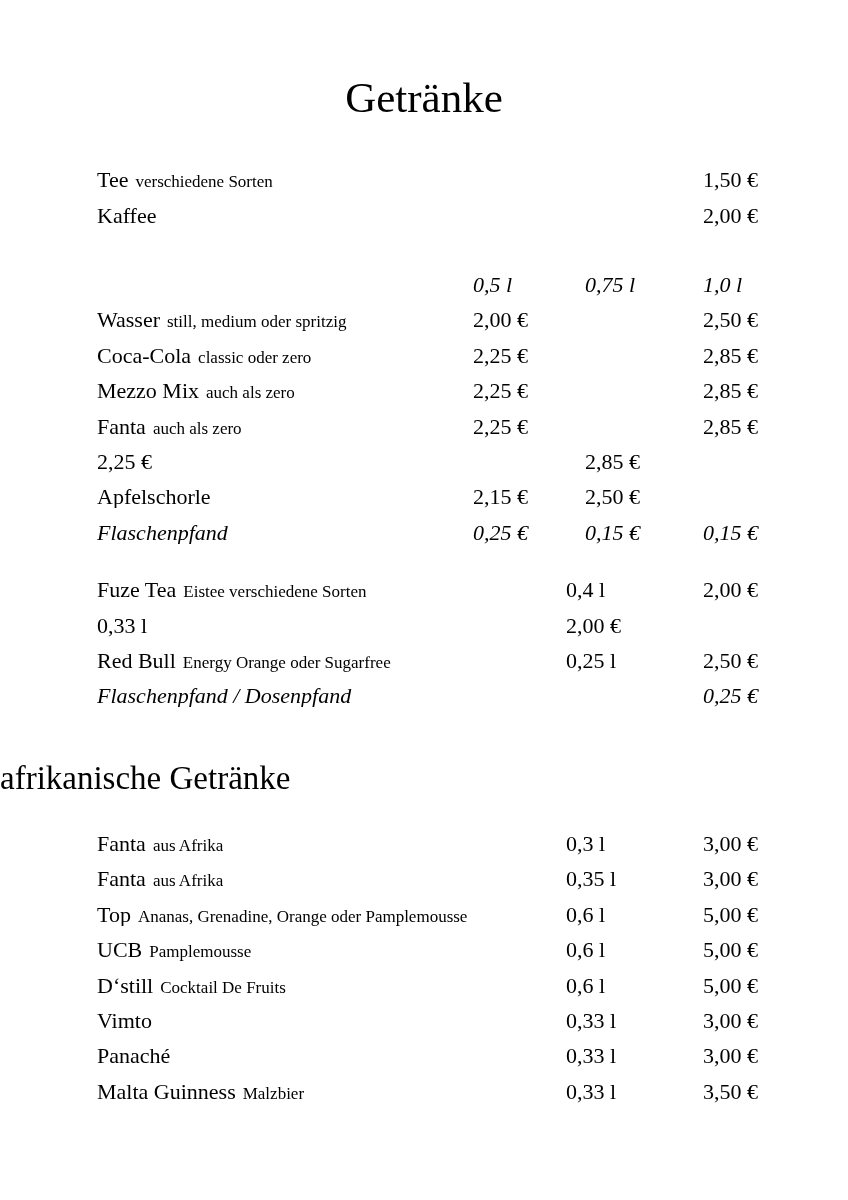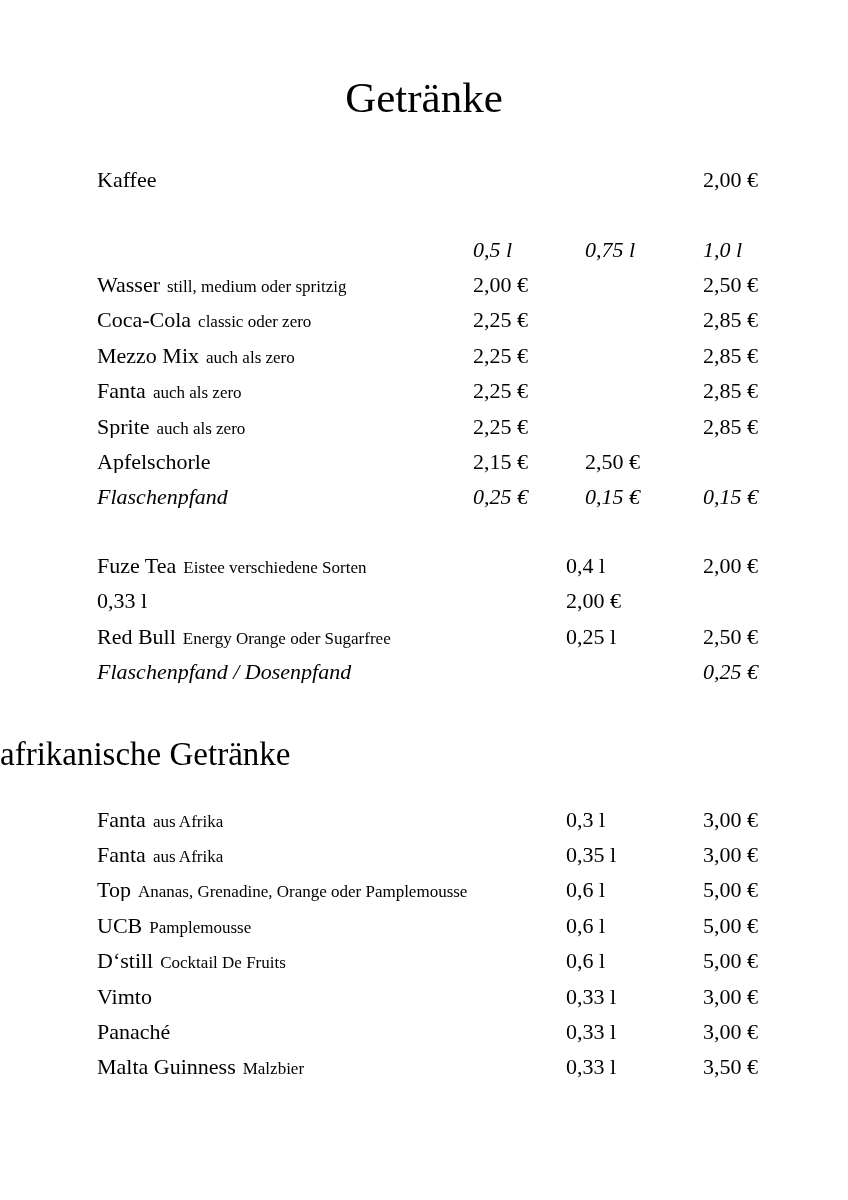--- a/index.html
+++ b/index.html
@@ -14,21 +14,21 @@
     margin:72px 0 0 0; padding:0;
     text-align:center; font-size:43px; font-weight:400; line-height:1.2;
   }
   .section-title {
     margin:44px 0 0 0; padding:0;
     font-size:33px; font-weight:400; line-height:1.25;
   }
   .group { margin:0; }
   .g-simple { margin-top:39px; }
   .g-table  { margin-top:34px; }
-  .g-bottle { margin-top:33px; }
+  .g-bottle { margin-top:22px; }
   .g-african{ margin-top:27px; }
 
   .row {
     height:35.4px; display:grid; align-items:center;
     padding-left:97px; padding-right:40px;
     font-size:22px; line-height:1;
   }
   .row-simple { grid-template-columns:606px auto; }
   .row-table  { grid-template-columns:376px 112px 118px auto; }
   .row-bottle { grid-template-columns:469px 137px auto; }
@@ -40,20 +40,24 @@
   .italic { font-style:italic; }
 </style>
 </head>
 <body>
 
 <div class="page">
 
   <h1 class="title">Getränke</h1>
 
   <div class="group g-simple">
+    <div class="row row-simple">
+      <div class="name-cell"><span>Tee</span><span class="desc">verschiedene Sorten</span></div>
+      <div class="cell">1,50 €</div>
+    </div>
     <div class="row row-simple">
       <div class="name-cell"><span>Kaffee</span><span class="desc"></span></div>
       <div class="cell">2,00 €</div>
     </div>
   </div>
 
   <div class="group g-table">
     <div class="row row-table sizes-header">
       <div class="name-cell"></div>
       <div class="cell">0,5 l</div>
@@ -79,21 +83,20 @@
       <div class="cell"></div>
       <div class="cell">2,85 €</div>
     </div>
     <div class="row row-table">
       <div class="name-cell"><span>Fanta</span><span class="desc">auch als zero</span></div>
       <div class="cell">2,25 €</div>
       <div class="cell"></div>
       <div class="cell">2,85 €</div>
     </div>
     <div class="row row-table">
-      <div class="name-cell"><span>Sprite</span><span class="desc">auch als zero</span></div>
       <div class="cell">2,25 €</div>
       <div class="cell"></div>
       <div class="cell">2,85 €</div>
     </div>
     <div class="row row-table">
       <div class="name-cell"><span>Apfelschorle</span><span class="desc"></span></div>
       <div class="cell">2,15 €</div>
       <div class="cell">2,50 €</div>
       <div class="cell"></div>
     </div>

